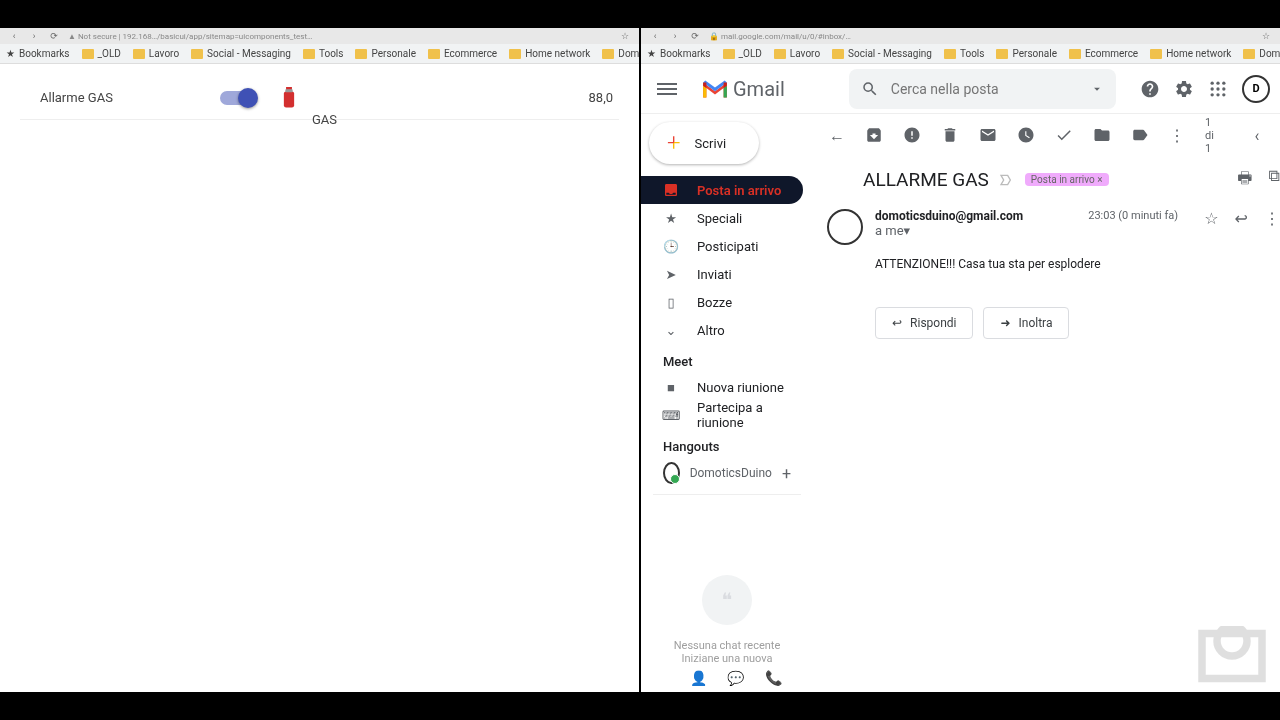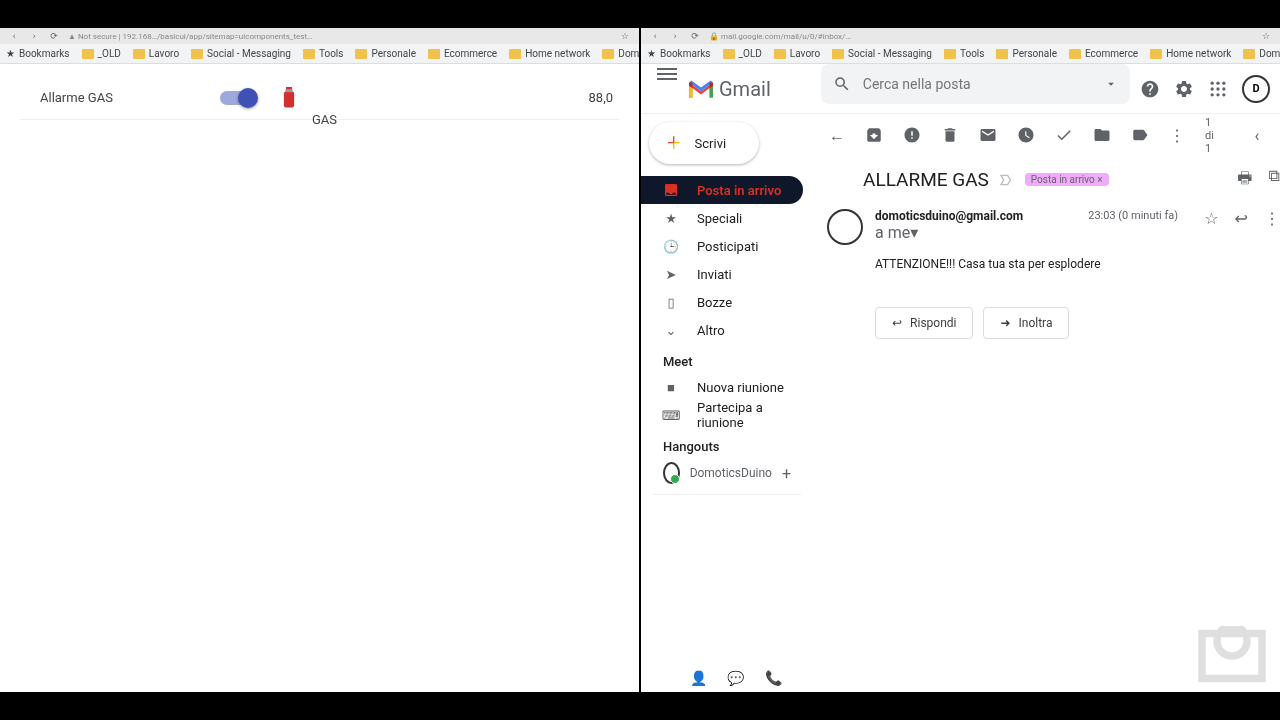--- a/index.html
+++ b/index.html
@@ -23,21 +23,21 @@
 .sitemap-row { display: flex; align-items: center; height: 44px; border-bottom: 1px solid #eee; font-size: 13px; color: #444; }
 .sitemap-label { flex: 0 0 200px; padding-left: 20px; }
 .sitemap-switch { flex: 0 0 60px; }
 .switch { width: 36px; height: 14px; background: #9fa8da; border-radius: 7px; position: relative; }
 .switch::after { content: ''; position: absolute; width: 20px; height: 20px; background: #3f51b5; border-radius: 50%; top: -3px; right: -2px; box-shadow: 0 1px 3px rgba(0,0,0,0.4); }
 .gas-icon { width: 18px; height: 22px; margin-right: 14px; }
 .sitemap-gas-label { flex: 1; margin-top: 43px; }
 .sitemap-value { font-size: 13px; color: #444; padding-right: 6px; }
 
 
-.gmail-header { height: 50px; display: flex; padding: 0 10px 0 16px; gap: 10px; border-bottom: 1px solid #eee; }
+.gmail-header { height: 50px; display: flex; align-items: center; padding: 0 10px 0 16px; gap: 24px; border-bottom: 1px solid #eee; }
 .menu-icon { width: 20px; height: 20px; cursor: pointer; display: flex; flex-direction: column; justify-content: center; gap: 3px; }
 .menu-icon span { height: 2px; background: #5f6368; }
 .gmail-logo { display: flex; align-items: center; gap: 4px; margin-right: 40px; }
 .gmail-logo-icon { width: 28px; height: 22px; }
 .gmail-text { font-size: 20px; color: #5f6368; }
 .search-box { flex: 1; max-width: 320px; height: 40px; background: #f1f3f4; border-radius: 8px; display: flex; align-items: center; padding: 0 12px; gap: 12px; }
 .search-box input { border: none; background: none; flex: 1; font-size: 14px; outline: none; color: #5f6368; }
 .search-dropdown { width: 14px; color: #5f6368; }
 .header-icons { margin-left: auto; display: flex; align-items: center; gap: 14px; }
 .header-icon { width: 20px; height: 20px; color: #5f6368; cursor: pointer; display: flex; align-items: center; justify-content: center; }
@@ -67,21 +67,21 @@
 .toolbar-nav { display: flex; gap: 10px; margin-left: 10px; }
 
 .email-header { padding: 10px 30px 6px 50px; display: flex; align-items: center; gap: 10px; }
 .email-subject { font-size: 19px; color: #202124; }
 .inbox-tag { font-size: 10px; background: #f0abfc; color: #666; padding: 1px 6px; border-radius: 4px; }
 .email-header-icons { margin-left: auto; display: flex; gap: 16px; color: #5f6368; }
 
 .email-meta { display: flex; align-items: flex-start; padding: 10px 30px 6px 14px; gap: 12px; }
 .email-avatar { width: 36px; height: 36px; border-radius: 50%; border: 2px solid #333; background: #fff; }
 .email-from { font-size: 12px; font-weight: bold; color: #202124; }
-.email-to { font-size: 16px; color: #5f6368; display: flex; align-items: center; gap: 0; }
+.email-to { font-size: 13px; color: #5f6368; display: flex; align-items: center; gap: 0; }
 .email-time { margin-left: auto; font-size: 11px; color: #5f6368; }
 .email-meta-icons { display: flex; gap: 16px; margin-left: 14px; color: #5f6368; }
 
 .email-body { padding: 6px 30px 20px 62px; font-size: 12px; color: #202124; }
 .email-actions { padding: 16px 0 0 62px; display: flex; gap: 10px; }
 .action-btn { height: 32px; padding: 0 16px; border: 1px solid #dadce0; border-radius: 4px; background: #fff; display: flex; align-items: center; gap: 8px; font-size: 12px; color: #3c4043; cursor: pointer; }
 
 .watermark { position: absolute; bottom: 34px; right: 8px; width: 80px; height: 60px; opacity: 0.15; }
 .watermark svg { width: 100%; height: 100%; }
 
@@ -301,20 +301,25 @@
             <span>Partecipa a riunione</span>
           </div>
 
         <div class="section-title">Hangouts</div>
         <div class="hangouts-item">
           <div class="hangouts-avatar"></div>
           <span>DomoticsDuino</span>
           <span class="hangouts-plus">+</span>
         </div>
         <div style="border-top:1px solid #eee;margin:6px 12px 0;"></div>
+        <div class="chat-placeholder">
+          <div class="chat-circle">❝</div>
+          <div>Nessuna chat recente</div>
+          <div>Iniziane una nuova</div>
+        </div>
       </div>
 
       <div class="gmail-main">
         <div class="toolbar">
           <div class="toolbar-icon">←</div>
           <div class="toolbar-icon">
               <svg viewBox="0 0 24 24" width="18" fill="#5f6368">
                 <path d="M20.54 5.23l-1.39-1.68C18.88 3.21 18.47 3 18 3H6c-.47 0-.88.21-1.16.55L3.46 5.23C3.17 5.57 3 6.02 3 6.5V19c0 1.1.9 2 2 2h14c1.1 0 2-.9 2-2V6.5c0-.48-.17-.93-.46-1.27zM12 17.5L6.5 12H10v-2h4v2h3.5L12 17.5z"></path>
               </svg>
             </div>

